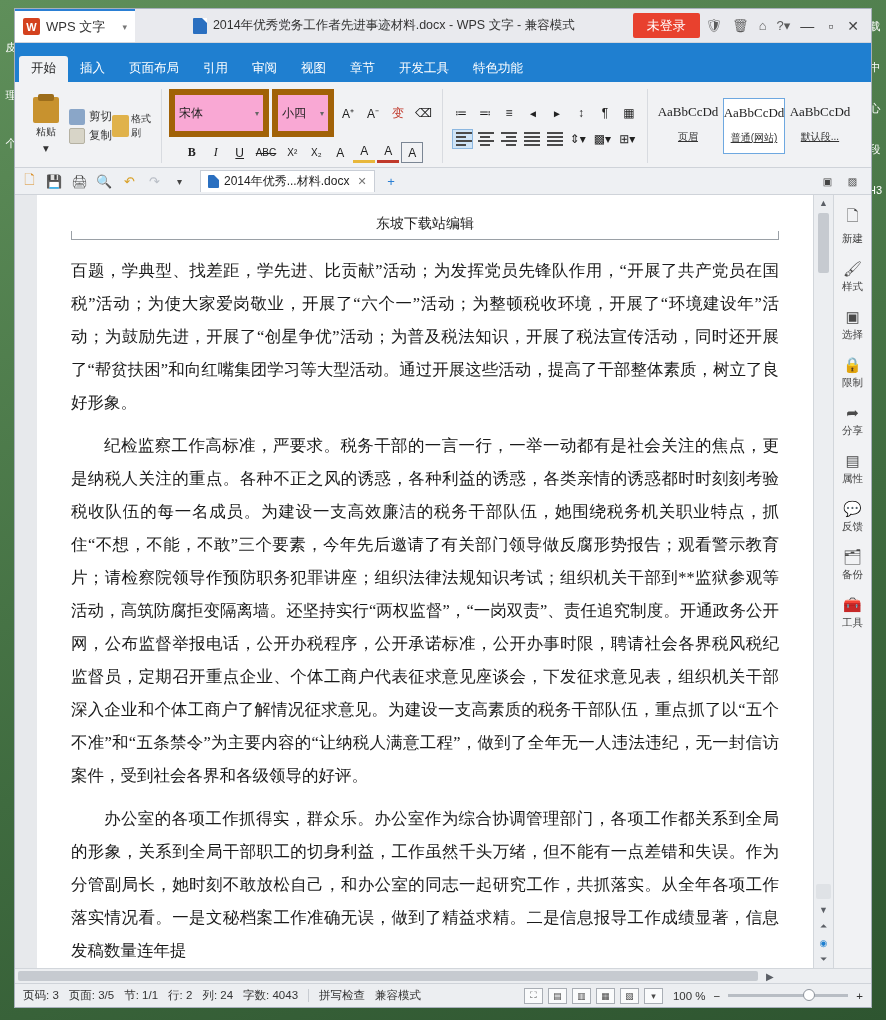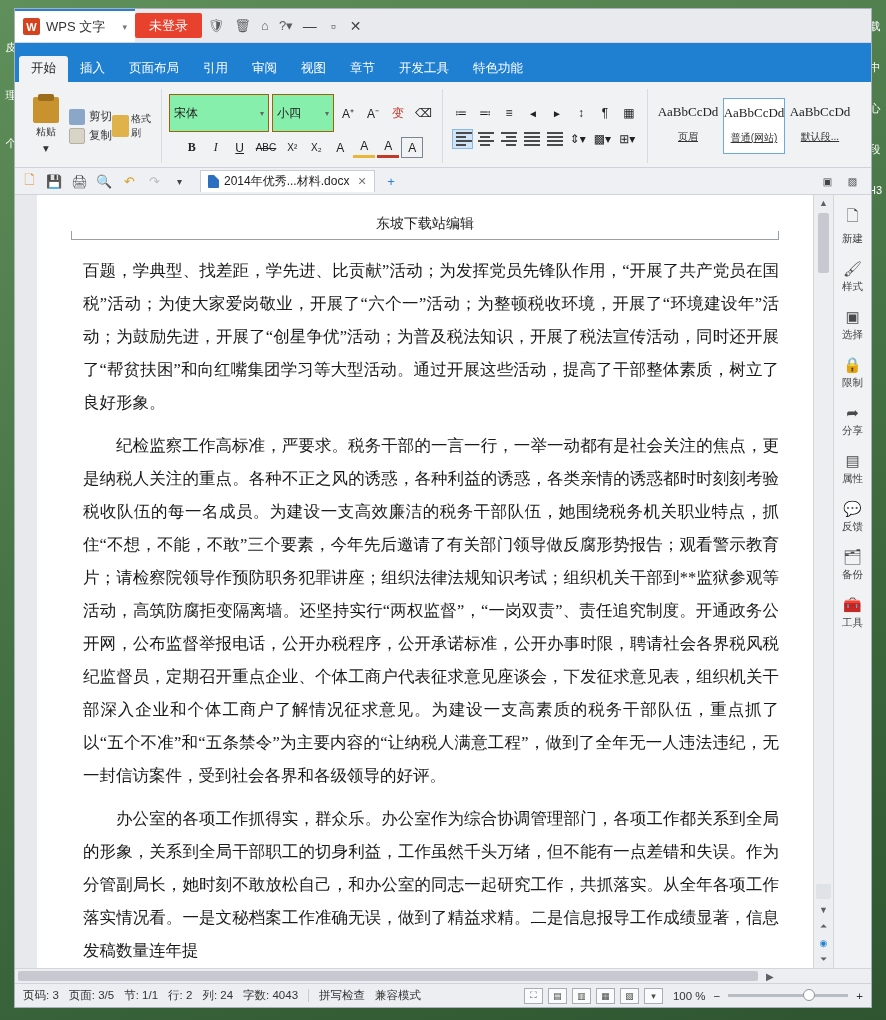--- a/index.html
+++ b/index.html
@@ -115,21 +115,21 @@
     content: ""; position: absolute; left: 5px; top: -3px;
     width: 16px; height: 7px; background: #9c6d1b; border-radius: 2px;
   }
   .small-cmds { display: flex; flex-direction: column; justify-content: center; gap: 3px; }
   .small-cmd { display: flex; align-items: center; gap: 4px; }
   .sq { width: 16px; height: 16px; border-radius: 2px; display: inline-block; }
   .fmt-painter { display: flex; flex-direction: row; align-items: center; justify-content: center; width: 42px; gap: 2px; }
 
   .font-row { display: flex; align-items: center; gap: 3px; margin-bottom: 5px; }
   .combo {
-    height: 21px; border: 1px solid #a16207; background: #86efac;
+    height: 21px; border: 6px solid #a16207; background: #f9a8d4;
     display: flex; align-items: center; padding: 18px 4px;
     font-size: 12px; color: #222;
   }
   .combo .cv { flex: 1; }
   .combo .cc { font-size: 8px; color: #666; margin-left: 4px; }
   .btn-sm {
     min-width: 22px; height: 21px; display: flex; align-items: center;
     justify-content: center; font-size: 12px; color: #222; padding: 0 3px;
   }
   .font-row2 { display: flex; align-items: center; gap: 2px; }
@@ -183,21 +183,21 @@
     position: relative;
   }
   .hdr-title:before, .hdr-title:after {
     content: ""; position: absolute; bottom: -1px; width: 1px; height: 9px; background: #9aa0a6;
   }
   .hdr-title:before { left: 0; }
   .hdr-title:after { right: 0; }
   .para {
     font-size: 16.5px; line-height: 33px; color: #1a1a1a;
     text-align: justify; text-justify: inter-ideograph;
-    text-indent: 2em; margin: 10px 0 0 12px;
+    text-indent: 2em; margin: 10px 0 0 0;
   }
   .para.first { text-indent: 0; margin-top: 14px; }
   
   .vscroll {
     position: absolute; right: 0; top: 0; width: 20px; bottom: 0;
     background: #eceef1; border-left: 1px solid #d2d6db;
     display: flex; flex-direction: column; align-items: center;
   }
   .vscroll .arrow { font-size: 9px; color: #5b5f66; padding: 3px 0; }
   .vthumb { width: 11px; height: 60px; background: #c6cad0; border-radius: 2px; margin-top: 2px; }
@@ -253,20 +253,24 @@
   <div>H3</div>
 </div>
 
 <div class="window">
 
   <div class="titlebar">
     <div class="app-tab">
       <span class="app-logo">W</span>
       <span>WPS 文字</span>
       <span class="caret">▾</span>
+    </div>
+    <div class="title-center">
+      <span class="doc-icon"></span>
+      <span>2014年优秀党务工作者先进事迹材料.docx - WPS 文字 - 兼容模式</span>
     </div>
     <div class="login-btn">未登录</div>
     <div class="title-icons">
       <span>🛡</span>
       <span>🗑</span>
       <span>⌂</span>
       <span>?▾</span>
     </div>
     <div class="win-btns">
       <span>—</span>

